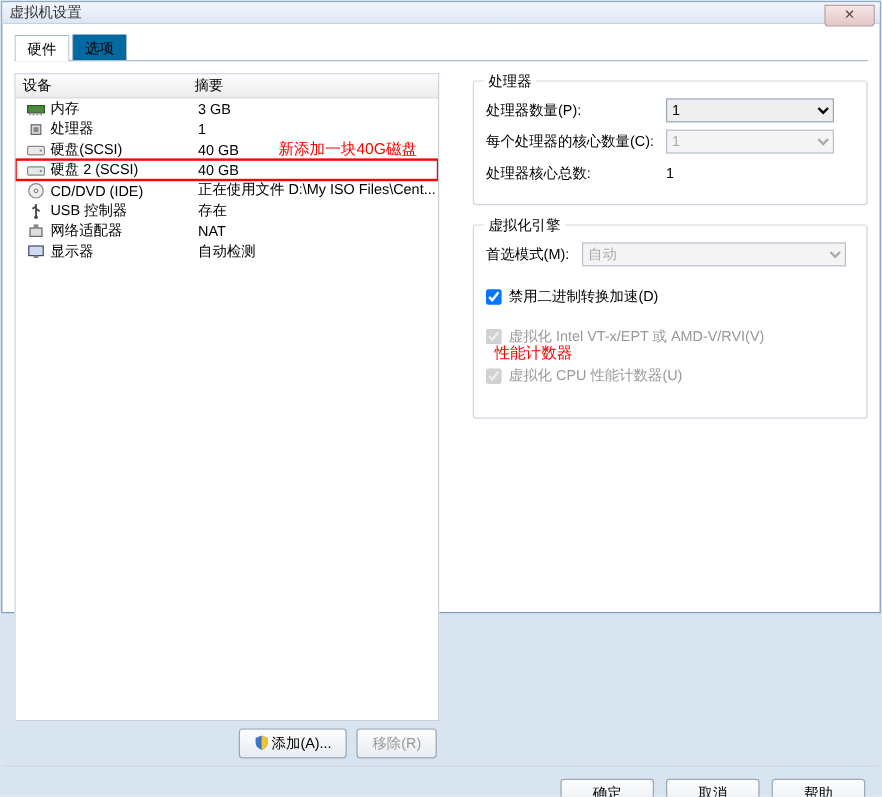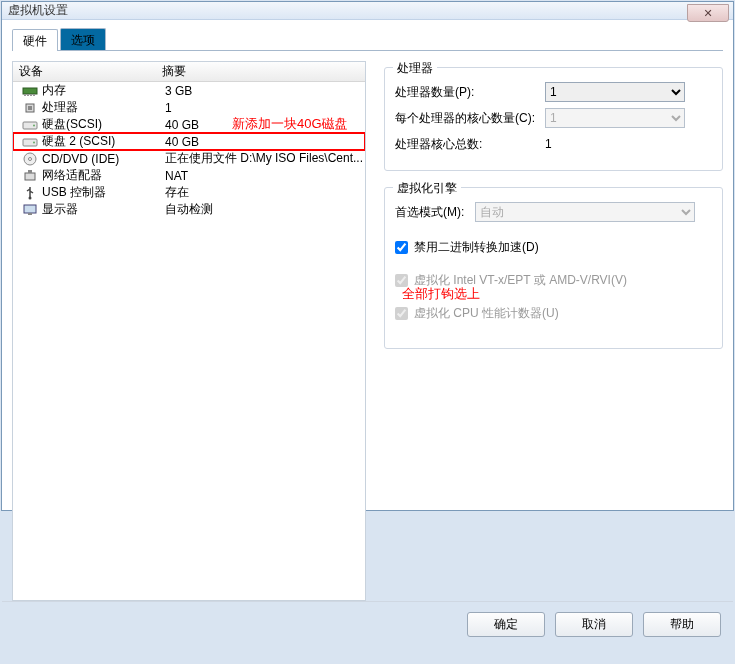--- a/index.html
+++ b/index.html
@@ -67,21 +67,21 @@
   border-radius: 2px 2px 0 0;
 }
 .tab.active {
   background: #fff;
   position: relative;
   top: 1px;
 }
 .panels {
   flex: 1;
   display: flex;
-  gap: 18px;
+  gap: 28px;
   border-top: 1px solid #a6b8cc;
   padding-top: 10px;
   position: relative;
 }
 .left-panel {
   width: 354px;
   display: flex;
   flex-direction: column;
 }
 .device-list {
@@ -283,53 +283,64 @@
                     </svg>
                   </span>
                   <span>CD/DVD (IDE)</span>
                 </div>
                 <div class="dl-c2">正在使用文件 D:\My ISO Files\Cent...</div>
               </div>
               <div class="dl-row">
                 <div class="dl-c1">
                   <span class="icon">
                     <svg width="14" height="14" viewBox="0 0 14 14">
+                      <path d="M7 1 L7 11 M7 3 L4 5 M7 5 L10 7" stroke="#444" fill="none" stroke-width="1.5"></path>
+                      <circle cx="7" cy="12" r="1.5" fill="#444"></circle>
+                    </svg>
+                  </span>
+                  <span>USB 控制器</span>
+                </div>
+                <div class="dl-c2">存在</div>
+              </div>
+              <div class="dl-row">
+                <div class="dl-c1">
+                  <span class="icon">
+                    <svg width="14" height="14" viewBox="0 0 14 14">
                       <rect x="2" y="4" width="10" height="7" fill="#ddd" stroke="#666"></rect>
                       <rect x="5" y="1" width="4" height="3" fill="#888"></rect>
                     </svg>
                   </span>
                   <span>网络适配器</span>
                 </div>
                 <div class="dl-c2">NAT</div>
-              </div>
-              <div class="dl-row">
-                <div class="dl-c1">
-                  <span class="icon">
-                    <svg width="14" height="14" viewBox="0 0 14 14">
-                      <path d="M7 1 L7 11 M7 3 L4 5 M7 5 L10 7" stroke="#444" fill="none" stroke-width="1.5"></path>
-                      <circle cx="7" cy="12" r="1.5" fill="#444"></circle>
-                    </svg>
-                  </span>
-                  <span>USB 控制器</span>
-                </div>
-                <div class="dl-c2">存在</div>
               </div>
               <div class="dl-row">
                 <div class="dl-c1">
                   <span class="icon">
                     <svg width="14" height="14" viewBox="0 0 14 14">
                       <rect x="1" y="2" width="12" height="8" fill="#cde" stroke="#447"></rect>
                       <rect x="5" y="10" width="4" height="2" fill="#888"></rect>
                     </svg>
                   </span>
                   <span>显示器</span>
                 </div>
                 <div class="dl-c2">自动检测</div>
               </div>
             </div>
+        </div>
+        <div class="left-buttons">
+          <button class="btn">
+            <span class="shield">
+              <svg viewBox="0 0 12 12" width="12" height="12">
+                  <path d="M6 0 L11 2 L11 6 Q11 10 6 12 Q1 10 1 6 L1 2 Z" fill="#3a76c4"></path>
+                  <path d="M6 0 L11 2 L11 6 Q11 10 6 12 L6 0 Z" fill="#f4c430"></path>
+                </svg>
+            </span><span>添加(A)...</span>
+          </button>
+          <button class="btn" disabled="">移除(R)</button>
         </div>
       </div>
 
       <div class="right-panel">
         <div class="group">
           <div class="group-title">处理器</div>
           <div class="form-row">
             <div class="form-label">处理器数量(P):</div>
             <div class="form-val">
               <select class="combo">
@@ -368,21 +379,21 @@
           <div class="check-row disabled">
             <input type="checkbox" checked="" disabled="" style="">
             <span>虚拟化 Intel VT-x/EPT 或 AMD-V/RVI(V)</span>
           </div>
           <div class="check-row disabled">
             <input type="checkbox" checked="" disabled="" style="">
             <span>虚拟化 CPU 性能计数器(U)</span>
           </div>
         </div>
 
-        <div class="annotation" style="left:18px; top:224px;">全部打钩选上</div>
+        <div class="annotation" style="left:18px; top:224px;">性能计数器</div>
       </div>
 
       <div class="annotation" style="left:220px; top:64px;">新添加一块40G磁盘</div>
     </div>
   </div>
 
   <div class="bottom-bar">
     <button class="btn">确定</button>
     <button class="btn">取消</button>
     <button class="btn">帮助</button>

